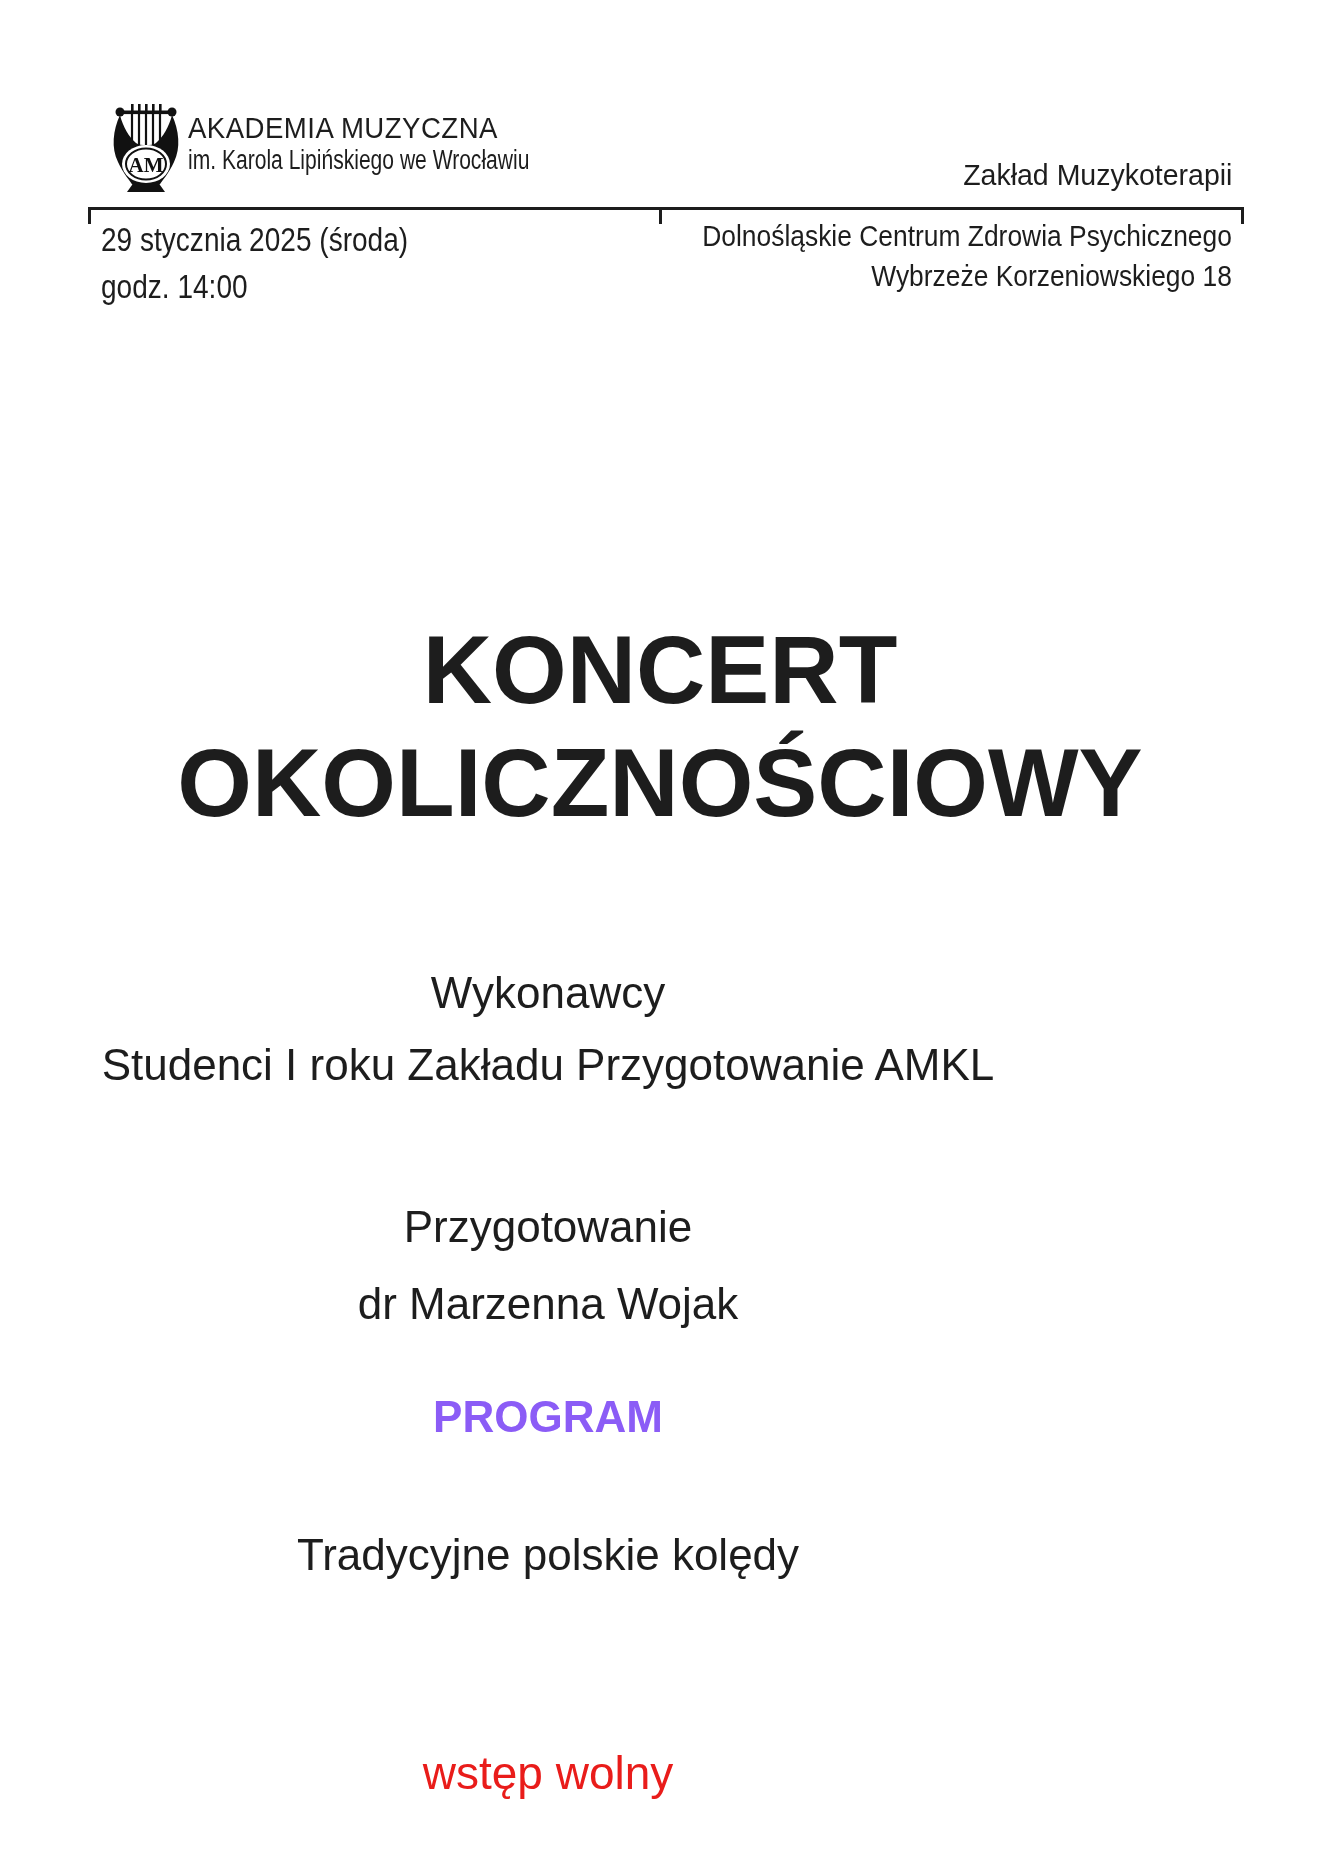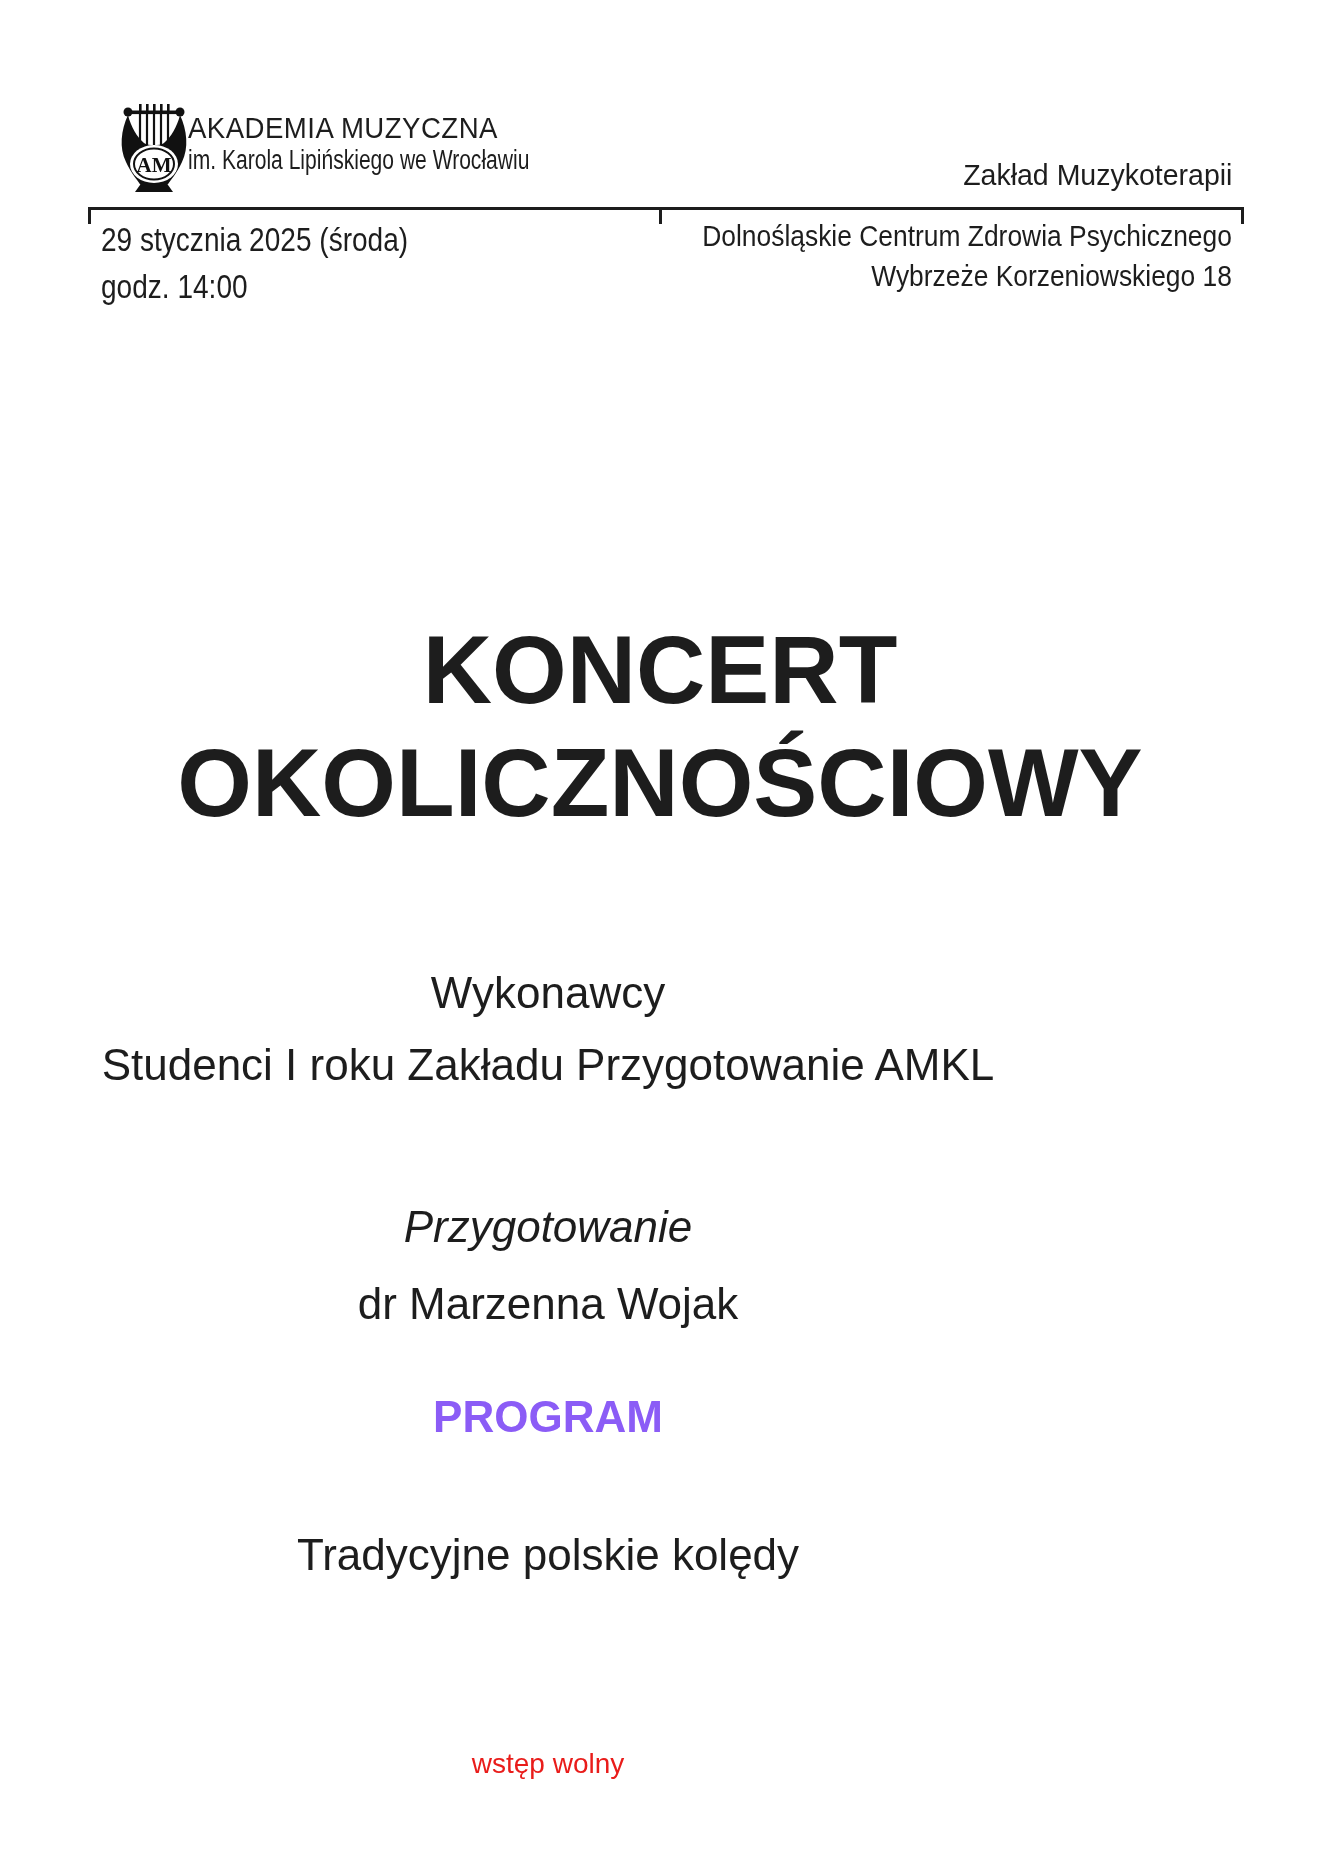--- a/index.html
+++ b/index.html
@@ -13,21 +13,21 @@
     height: 1865px;
     margin: 0 auto;
     background: #ffffff;
     font-family: "Liberation Sans", sans-serif;
     color: #1d1d1d;
     overflow: hidden;
   }
   .abs { position: absolute; line-height: 1; white-space: nowrap; }
 
   
-  .logo-icon { left: 118px; top: 100px; width: 72px; height: 92px; }
+  .logo-icon { left: 110px; top: 100px; width: 72px; height: 92px; }
   .org-name {
     left: 188px; top: 113px;
     font-size: 30px; letter-spacing: 0.5px;
     transform: scaleX(0.92); transform-origin: left top;
   }
   .org-subtitle {
     left: 188px; top: 147px;
     font-size: 27px;
     transform: scaleX(0.78); transform-origin: left top;
   }
@@ -73,25 +73,25 @@
     white-space: normal;
   }
 
   
   .center-line {
     left: 0; width: 1096px; text-align: center;
     font-size: 44px;
   }
   .performers-heading   { top: 971px; }
   .performers           { top: 1043px; }
-  .preparation-heading  { top: 1205px; font-style: italic; }
+  .preparation-heading  { top: 1205px; }
   .preparation          { top: 1282px; }
   .program-heading      { top: 1395px; color: #8b5cf6; font-weight: bold; }
   .program              { top: 1533px; }
-  .admission            { top: 1750px; font-size: 28px; color: #e91c1a; }
+  .admission            { top: 1750px; font-size: 46px; color: #e91c1a; }
 </style>
 </head>
 <body>
 
 <div class="page">
 
   <div class="abs logo-icon">
     <svg viewBox="0 0 72 92" width="72" height="92" xmlns="http://www.w3.org/2000/svg">
 
       <g stroke="#111111" stroke-width="2.2">

